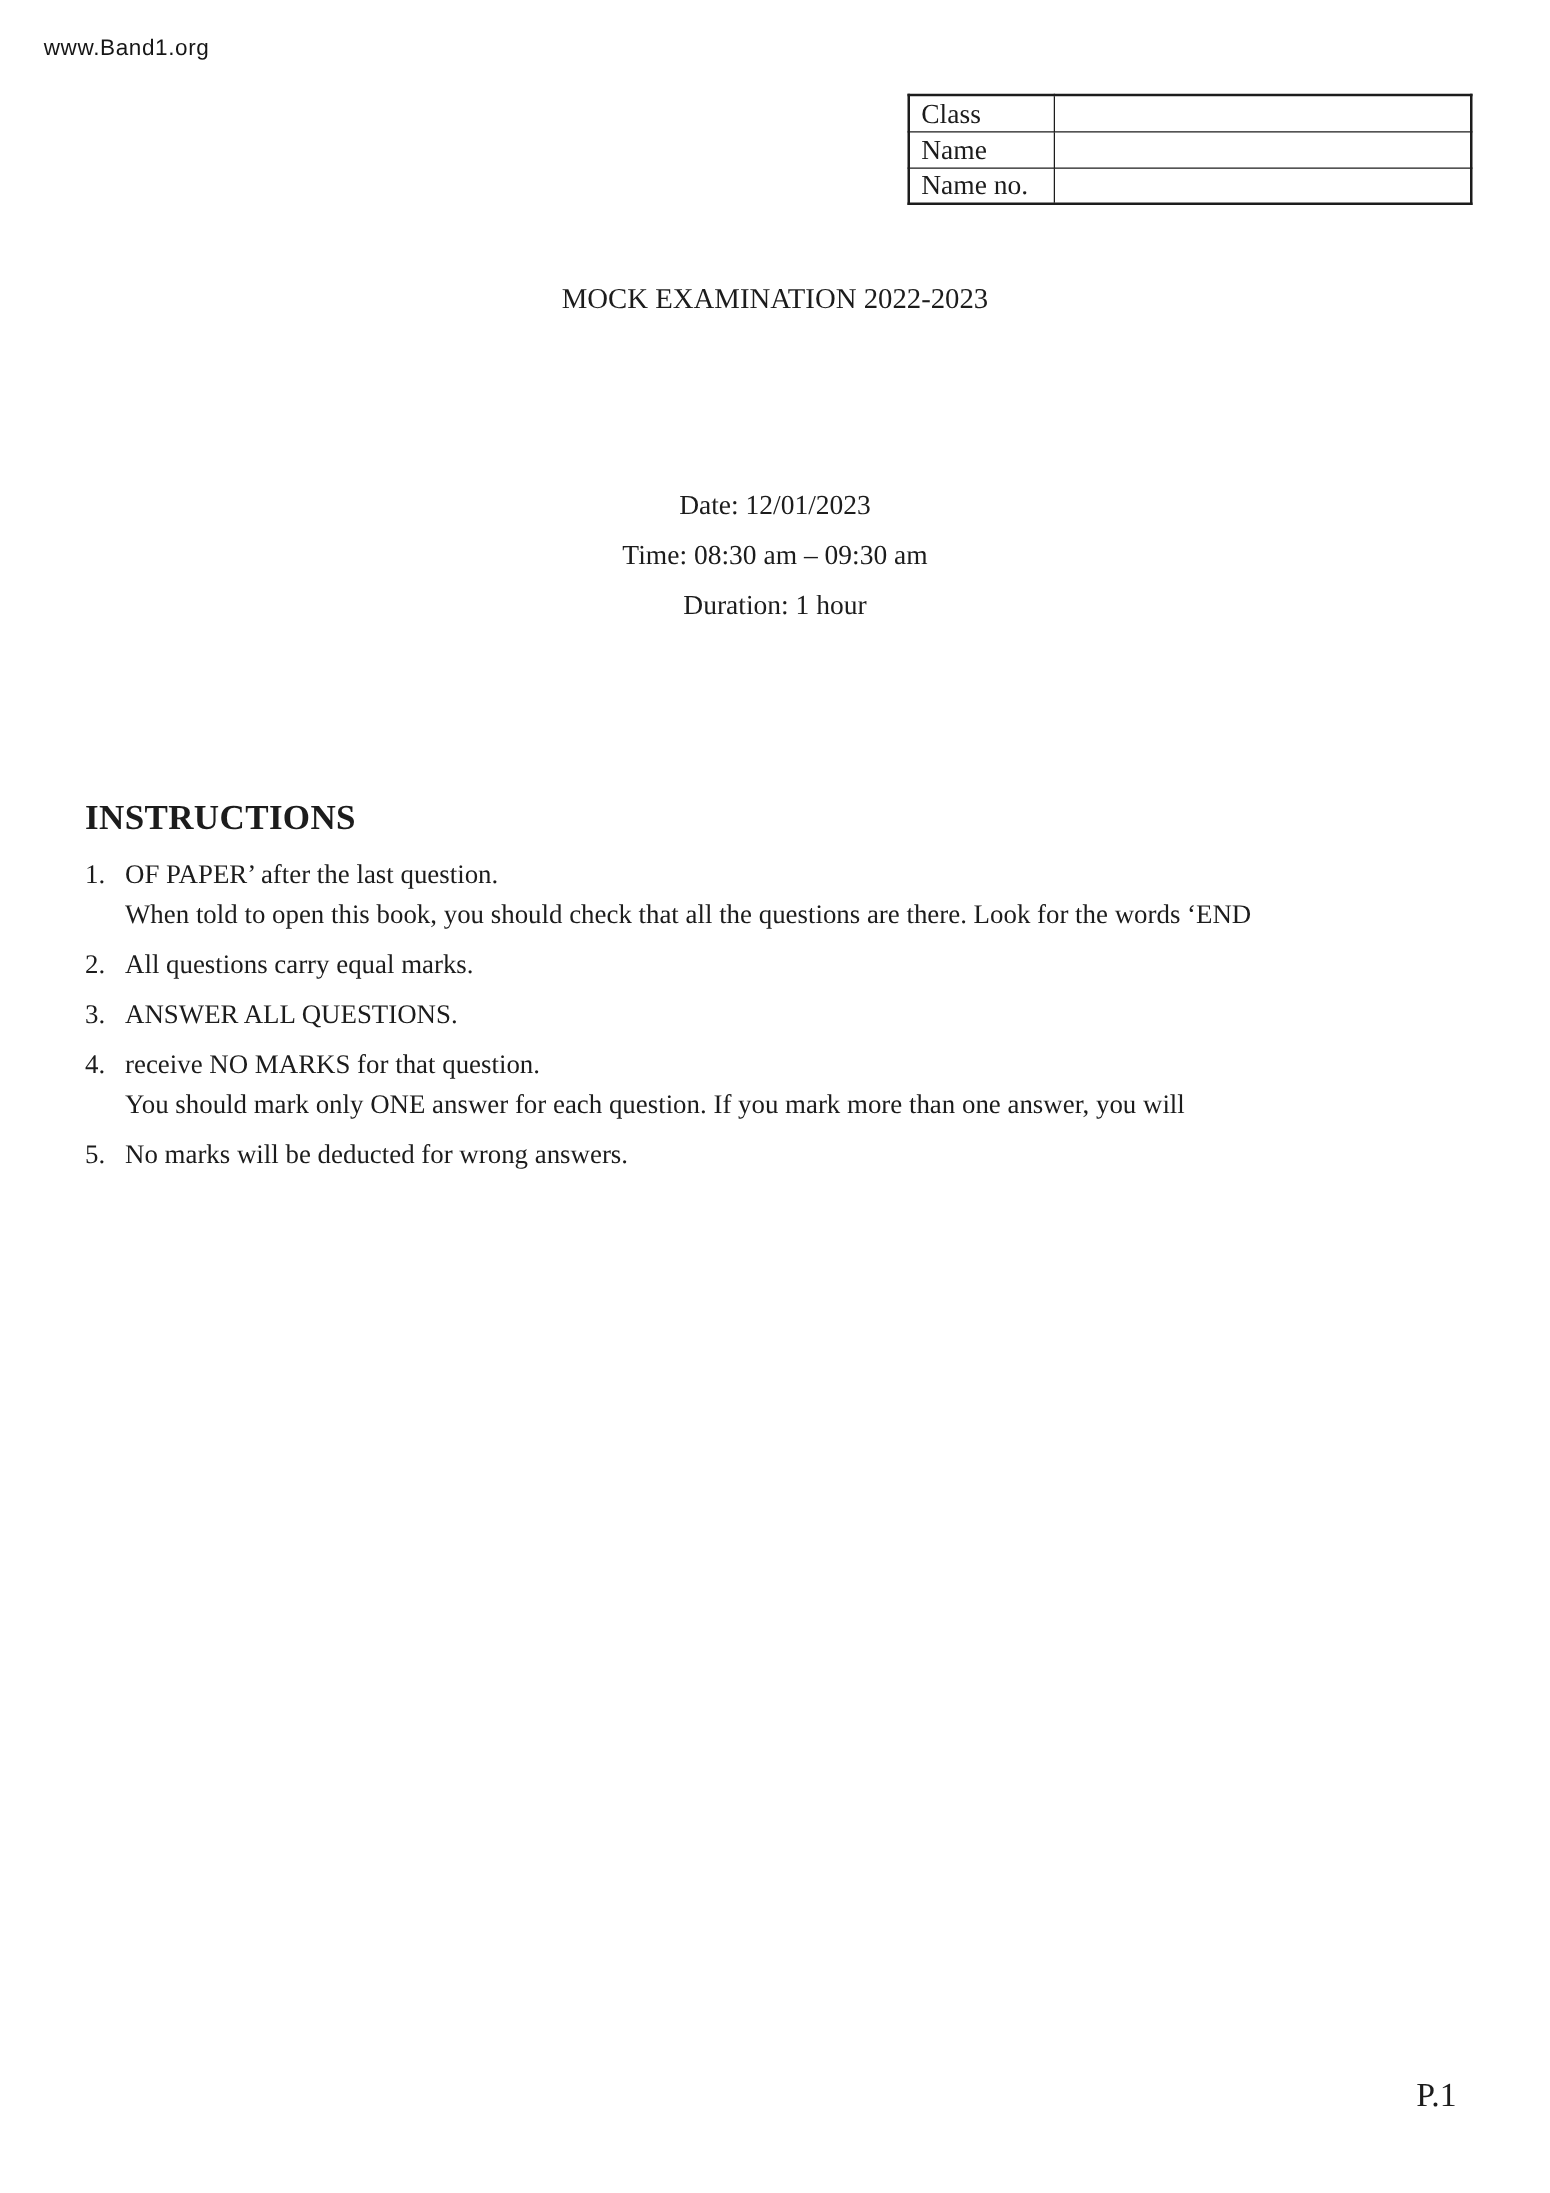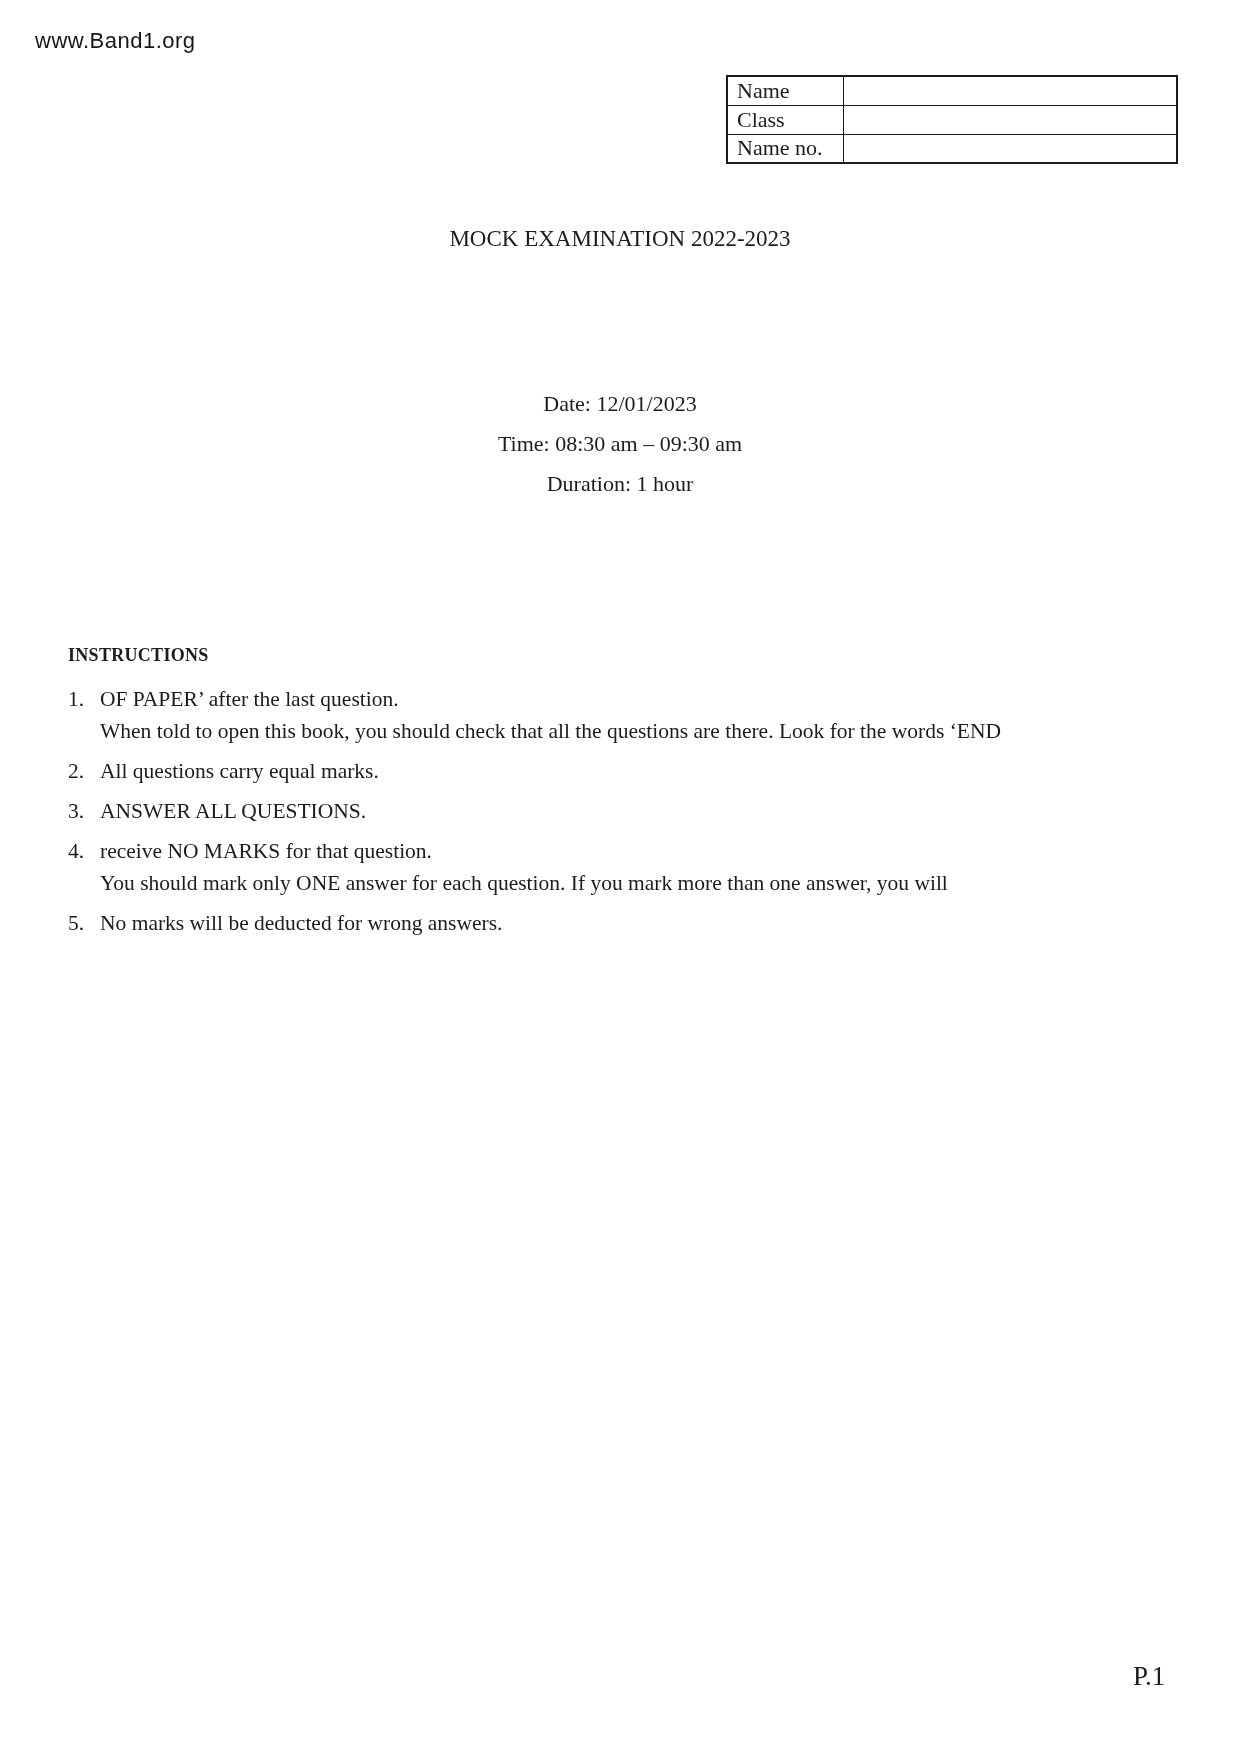--- a/index.html
+++ b/index.html
@@ -13,21 +13,21 @@
     font-family: "Liberation Serif", "DejaVu Serif", serif;
     overflow: hidden;
   }
 
   
   .watermark {
     position: absolute;
     left: 35px;
     top: 28px;
     font-family: "Liberation Sans", "DejaVu Sans", sans-serif;
-    font-size: 22px;
+    font-size: 18px;
     color: #161616;
     letter-spacing: 0.5px;
   }
 
   
   .info-table {
     position: absolute;
     left: 726px;
     top: 75px;
     width: 452px;
@@ -76,21 +76,21 @@
   }
 
   
   .instructions {
     position: absolute;
     left: 68px;
     top: 641px;
     width: 1110px;
   }
   .instructions-heading {
-    font-size: 18px;
+    font-size: 28px;
     font-weight: bold;
     line-height: 28px;
     margin-bottom: 14px;
     letter-spacing: 0.3px;
   }
   .instr-item {
     display: flex;
     align-items: flex-start;
     margin-bottom: 8px;
   }
@@ -119,25 +119,25 @@
 </head>
 <body>
 
 <div class="page">
 
   <div class="watermark">www.Band1.org</div>
 
   <table class="info-table">
     <tbody>
       <tr>
-        <td class="lbl">Name</td>
+        <td class="lbl">Class</td>
         <td class="val"></td>
       </tr>
       <tr>
-        <td class="lbl">Class</td>
+        <td class="lbl">Name</td>
         <td class="val"></td>
       </tr>
       <tr>
         <td class="lbl">Name no.</td>
         <td class="val"></td>
       </tr>
     </tbody>
   </table>
 
   <div class="school-header">

